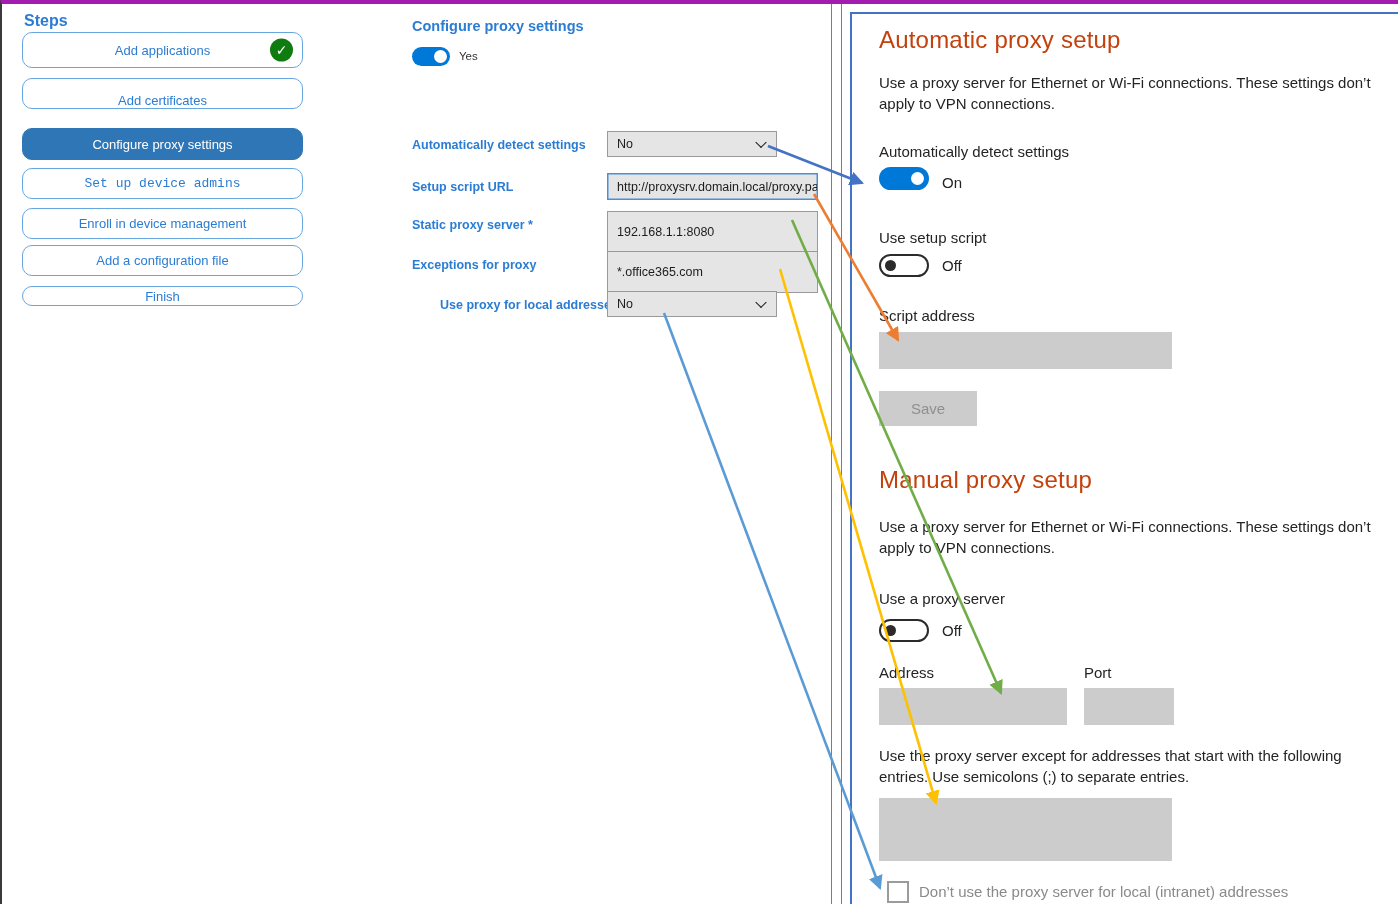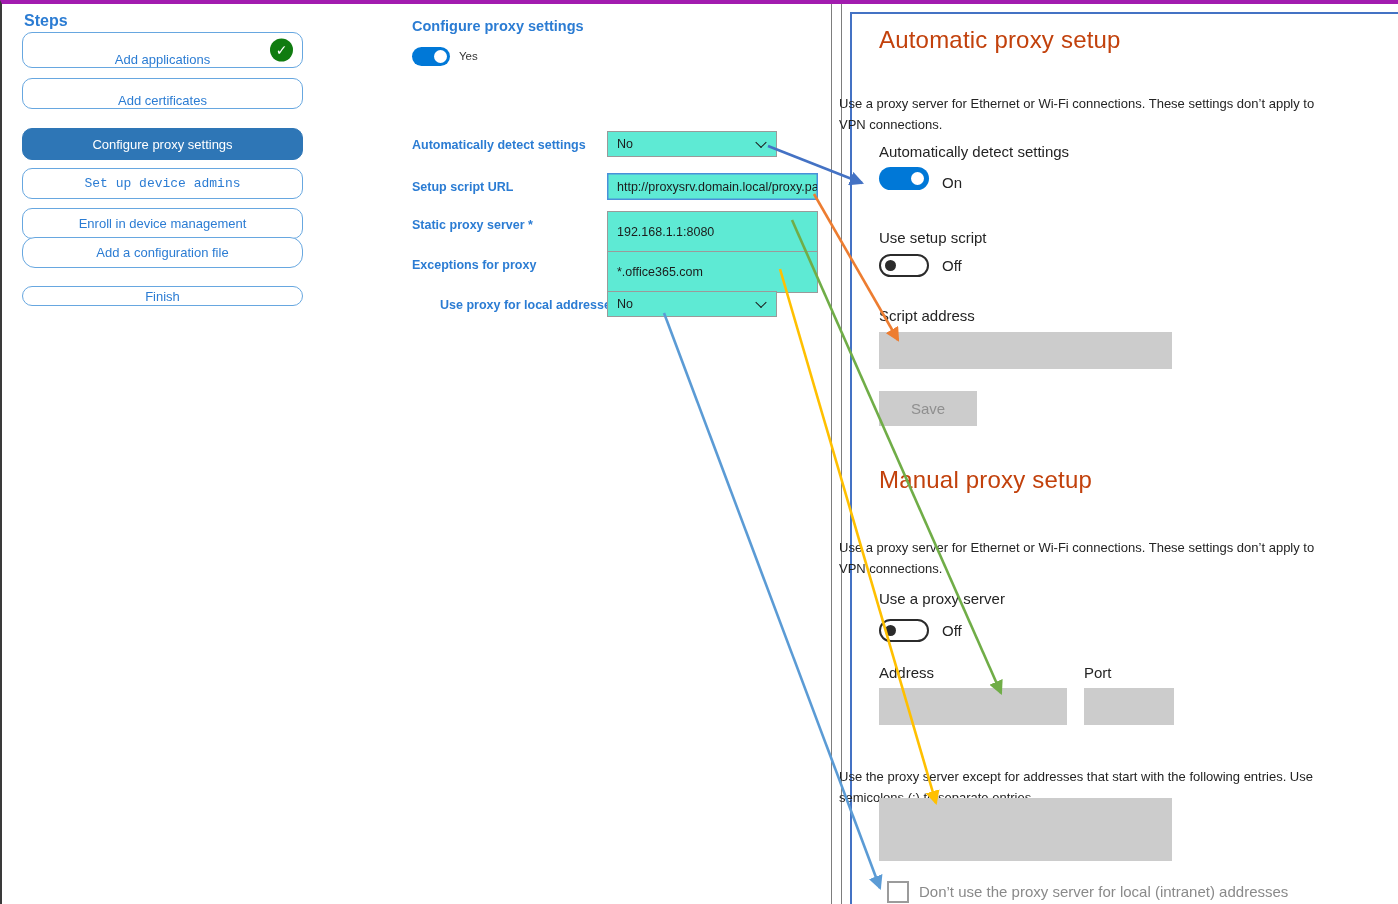--- a/index.html
+++ b/index.html
@@ -37,40 +37,40 @@
   .mini-toggle{
     position:absolute;left:410px;top:43px;width:38px;height:19px;border-radius:10px;
     background:var(--toggle-blue);cursor:pointer;
   }
   .mini-toggle .knob{
     position:absolute;right:3px;top:3px;width:13px;height:13px;border-radius:50%;background:#fff;
   }
   .mini-toggle-label{position:absolute;left:457px;top:46px;font-size:11.5px;color:#333;}
   .fld-label{position:absolute;left:410px;font-size:12.5px;font-weight:bold;color:var(--blue);}
   .fld{
-    position:absolute;left:605px;background:#5eead4;border:1px solid #9a9a9a;
+    position:absolute;left:605px;background:#e5e5e5;border:1px solid #9a9a9a;
     display:flex;align-items:center;padding:0 9px;font-size:12.5px;color:#1c1c1c;
     white-space:nowrap;overflow:hidden;cursor:text;
   }
   .fld.select{width:170px;height:26px;cursor:pointer;}
   .fld.text{width:211px;height:42px;}
   .fld.focused{border:1px solid #4a90d9;box-shadow:0 0 0 .5px #4a90d9 inset;}
   .chev{
     position:absolute;right:11px;top:50%;width:8px;height:8px;
     border-left:1.6px solid #1a1a1a;border-bottom:1.6px solid #1a1a1a;
     transform:translateY(-70%) rotate(-45deg);
   }
   
   .vline{position:absolute;top:0;width:1px;height:904px;background:#7d7d7d;}
   .right-panel-border{
     position:absolute;left:848px;top:8px;width:560px;height:940px;
     border:2px solid #4472c4;background:transparent;
   }
   .rp-heading{position:absolute;left:877px;font-size:24px;font-weight:400;color:#c2410c;letter-spacing:.2px;}
-  .rp-text{position:absolute;left:837px;font-size:13px;line-height:21px;color:var(--ink);margin-top:21px;}
+  .rp-text{position:absolute;left:877px;font-size:15px;line-height:21px;color:var(--ink);}
   .rp-label{position:absolute;left:877px;font-size:15px;color:var(--ink);}
   .win-toggle{position:absolute;left:877px;width:50px;height:23px;border-radius:12px;cursor:pointer;}
   .win-toggle.on{background:var(--toggle-blue);}
   .win-toggle.on .knob{position:absolute;right:5px;top:5px;width:13px;height:13px;border-radius:50%;background:#fff;}
   .win-toggle.off{background:#fff;border:2px solid #2b2b2b;}
   .win-toggle.off .knob{position:absolute;left:4px;top:4px;width:11px;height:11px;border-radius:50%;background:#2b2b2b;}
   .toggle-state{position:absolute;left:940px;font-size:15px;color:var(--ink);}
   .gray-input{position:absolute;background:var(--gray-box);cursor:text;}
   .save-btn{
     position:absolute;left:877px;top:387px;width:98px;height:35px;background:var(--gray-box);
@@ -84,37 +84,37 @@
   
   .arrow-layer{position:absolute;left:0;top:0;width:1398px;height:904px;pointer-events:none;z-index:50;}
 </style>
 </head>
 <body>
 
 <div class="stage">
 
   <div class="steps-title">Steps</div>
 
-  <div class="step-btn" style="top:28px;height:36px;align-items:flex-end;">
+  <div class="step-btn" style="top:28px;height:36px;">
     <span>Add applications</span>
     <span class="check-badge">✓</span>
   </div>
   <div class="step-btn" style="top:74px;align-items:flex-end;">
     <span>Add certificates</span>
   </div>
   <div class="step-btn active" style="top:124px;height:32px;">
     <span>Configure proxy settings</span>
   </div>
   <div class="step-btn" style="top:164px;font-family:Liberation Mono, monospace;">
     <span>Set up device admins</span>
   </div>
   <div class="step-btn" style="top:204px;">
     <span>Enroll in device management</span>
   </div>
-  <div class="step-btn" style="top:233px;border-radius:13px;">
+  <div class="step-btn" style="top:241px;">
     <span>Add a configuration file</span>
   </div>
   <div class="step-btn" style="top:282px;height:20px;">
     <span>Finish</span>
   </div>
 
   <div class="form-title">Configure proxy settings</div>
 
   <div class="mini-toggle">
       <span class="knob"></span>

